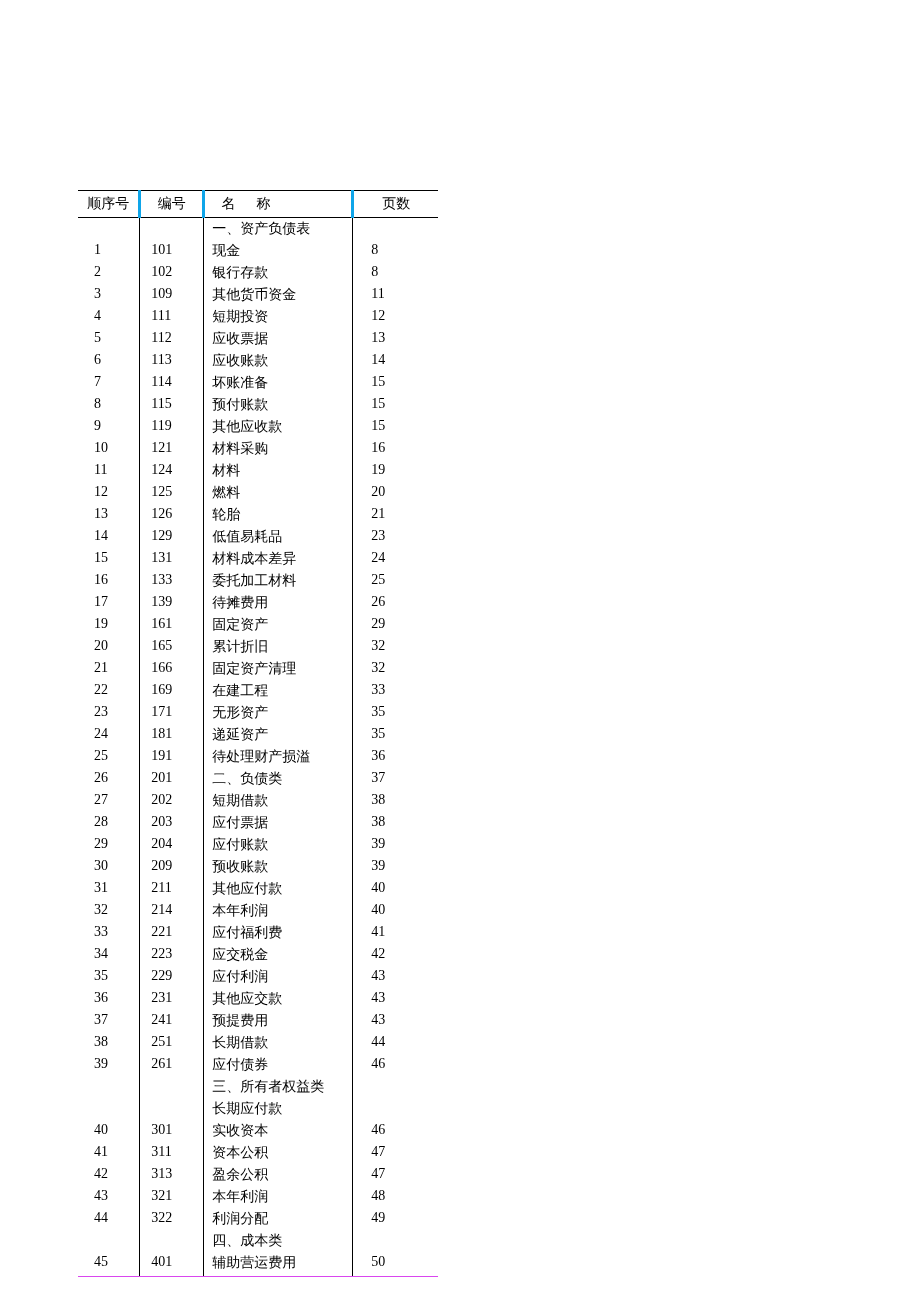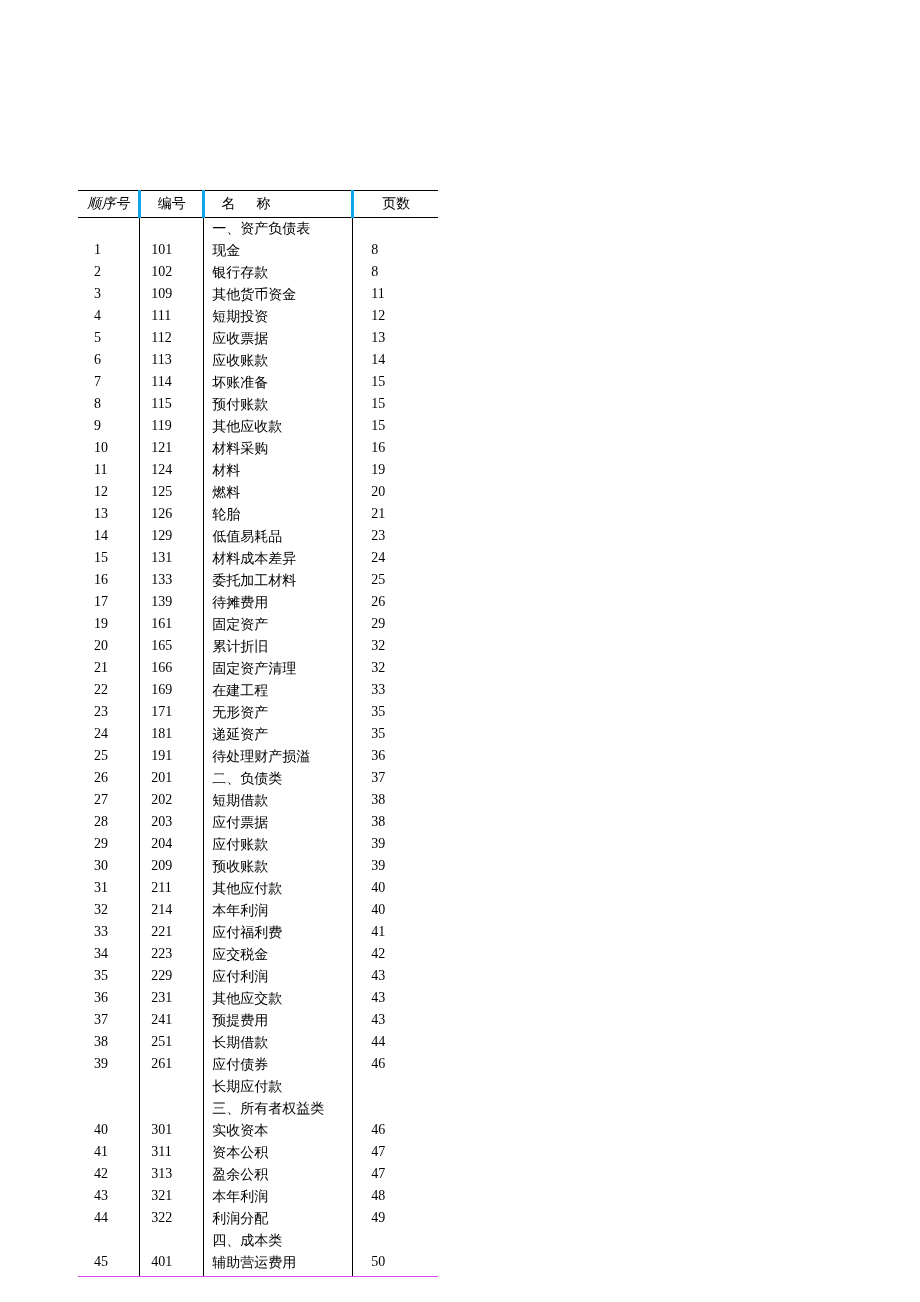--- a/index.html
+++ b/index.html
@@ -18,21 +18,21 @@
       width: 360px;
     }
     thead tr th {
       border-top: 1px solid #000;
       border-bottom: 1px solid #000;
       border-left: 3px solid #0ea5e9;
       font-weight: normal;
       padding: 4px 0;
       text-align: center;
     }
-    thead tr th:first-child { border-left: none; font-style: italic; }
+    thead tr th:first-child { border-left: none; }
     tbody tr td {
       border-left: 1px solid #000;
       padding: 2px 0;
       vertical-align: top;
     }
     tbody tr td:first-child { border-left: none; }
     tbody tr:last-child td { border-bottom: 1px solid #d946ef; padding-bottom: 4px;}
     .col-seq { width: 58px; text-align: center; }
     .col-code { width: 60px; text-align: center; }
     .col-name { width: 140px; padding-left: 8px; padding-right: 12px; text-align: left; }
@@ -286,27 +286,27 @@
       </tr>
       <tr>
         <td class="col-seq">39</td>
         <td class="col-code">261</td>
         <td class="col-name">应付债券</td>
         <td class="col-page">46</td>
       </tr>
       <tr>
         <td class="col-seq"></td>
         <td class="col-code"></td>
-        <td class="col-name">长期应付款</td>
+        <td class="col-name">三、所有者权益类</td>
         <td class="col-page"></td>
       </tr>
       <tr>
         <td class="col-seq"></td>
         <td class="col-code"></td>
-        <td class="col-name">三、所有者权益类</td>
+        <td class="col-name">长期应付款</td>
         <td class="col-page"></td>
       </tr>
       <tr>
         <td class="col-seq">40</td>
         <td class="col-code">301</td>
         <td class="col-name">实收资本</td>
         <td class="col-page">46</td>
       </tr>
       <tr>
         <td class="col-seq">41</td>

